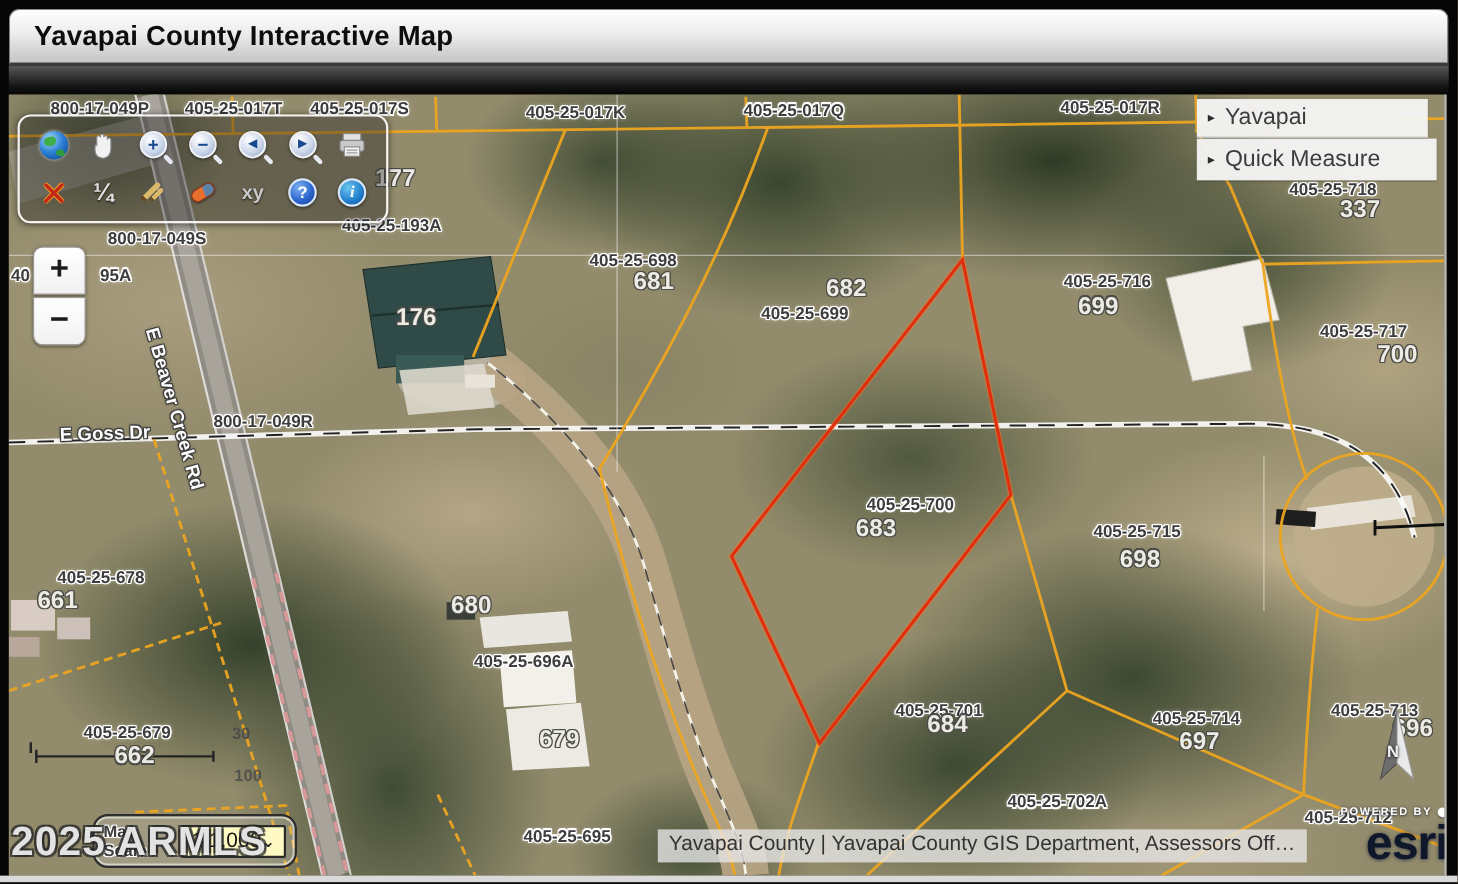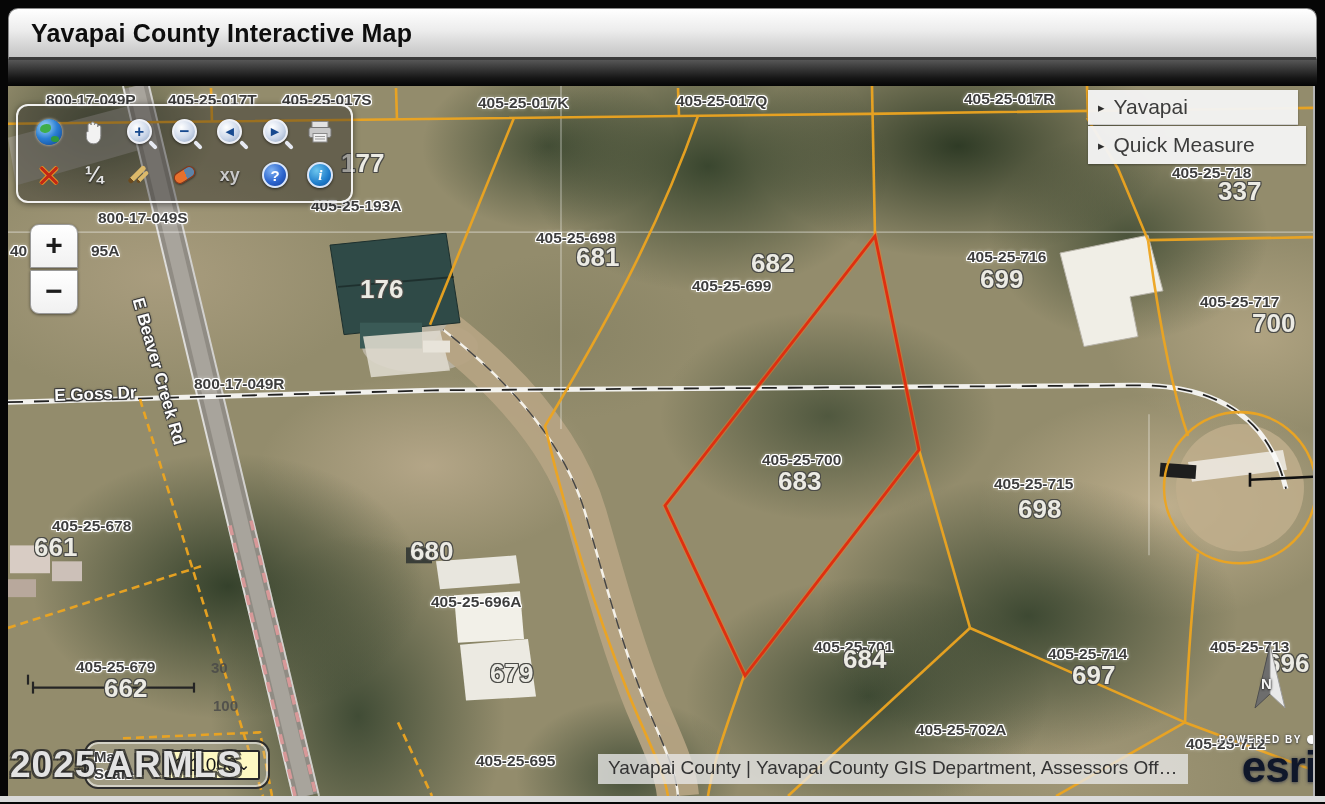--- a/index.html
+++ b/index.html
@@ -41,21 +41,21 @@
       radial-gradient(ellipse 300px 170px at 150px 190px, rgba(176,162,132,.75), transparent 70%),
       radial-gradient(ellipse 220px 120px at 1080px 690px, rgba(170,158,126,.6), transparent 70%);}
 
   svg.overlay{position:absolute;left:0;top:0;}
 
   
   .lbl{position:absolute;white-space:nowrap;z-index:5;line-height:1.05;}
   .pid{font-weight:bold;font-size:15.5px;color:#3d3d3d;
     text-shadow:-1px -1px 0 #fff,1px -1px 0 #fff,-1px 1px 0 #fff,1px 1px 0 #fff,
       -1px 0 0 #fff,1px 0 0 #fff,0 -1px 0 #fff,0 1px 0 #fff,0 0 4px #fff;}
-  .lot{font-weight:bold;font-size:26px;color:#ecebe4;
+  .lot{font-weight:bold;font-size:22px;color:#ecebe4;
     text-shadow:-1px -1px 0 #4c4c48,1px -1px 0 #4c4c48,-1px 1px 0 #4c4c48,1px 1px 0 #4c4c48,
       -1px 0 0 #4c4c48,1px 0 0 #4c4c48,0 -1px 0 #4c4c48,0 1px 0 #4c4c48;}
   .road{font-weight:bold;font-size:17px;color:#fdfdfd;transform-origin:left top;
     text-shadow:-1px -1px 0 #3c3c3c,1px -1px 0 #3c3c3c,-1px 1px 0 #3c3c3c,1px 1px 0 #3c3c3c,0 0 3px #222;}
   .gray{font-weight:bold;font-size:15px;color:rgba(72,72,72,.82);}
 
   
   .toolbar{position:absolute;left:8px;top:18px;width:337px;height:99px;z-index:10;
     background:rgba(28,28,28,.38);border:2px solid rgba(255,255,255,.92);border-radius:12px;
     box-shadow:0 1px 6px rgba(0,0,0,.5);display:grid;grid-template-columns:repeat(7,1fr);
@@ -270,21 +270,21 @@
       <div class="lbl lot" style="left: 743px; top: 164px;">682</div>
       <div class="lbl pid" style="left: 684px; top: 192px;">405-25-699</div>
       <div class="lbl pid" style="left: 959px; top: 163px;">405-25-716</div>
       <div class="lbl lot" style="left: 972px; top: 180px;">699</div>
       <div class="lbl pid" style="left: 1192px; top: 208px;">405-25-717</div>
       <div class="lbl lot" style="left: 1244px; top: 224px;">700</div>
       <div class="lbl lot" style="left: 352px; top: 190px;">176</div>
       <div class="lbl pid" style="left: 186px; top: 290px;">800-17-049R</div>
       <div class="lbl road" style="left: 46px; top: 301px; transform: rotate(-2deg);">E Goss Dr</div>
       <div class="lbl road" style="left: 138px; top: 210px; transform: rotate(74deg);">E Beaver Creek Rd</div>
-      <div class="lbl pid" style="left: 754px; top: 366px;">405-25-700</div>
+      <div class="lbl pid" style="left: 780px; top: 366px;">405-25-700</div>
       <div class="lbl lot" style="left: 770px; top: 382px;">683</div>
       <div class="lbl pid" style="left: 986px; top: 390px;">405-25-715</div>
       <div class="lbl lot" style="left: 1010px; top: 410px; text-align: right;">698</div>
       <div class="lbl pid" style="left: 44px; top: 432px;">405-25-678</div>
       <div class="lbl lot" style="left: 26px; top: 448px;">661</div>
       <div class="lbl lot" style="left: 402px; top: 452px;">680</div>
       <div class="lbl pid" style="left: 423px; top: 508px;">405-25-696A</div>
       <div class="lbl lot" style="left: 482px; top: 574px;">679</div>
       <div class="lbl pid" style="left: 68px; top: 573px;">405-25-679</div>
       <div class="lbl lot" style="left: 96px; top: 589px;">662</div>

